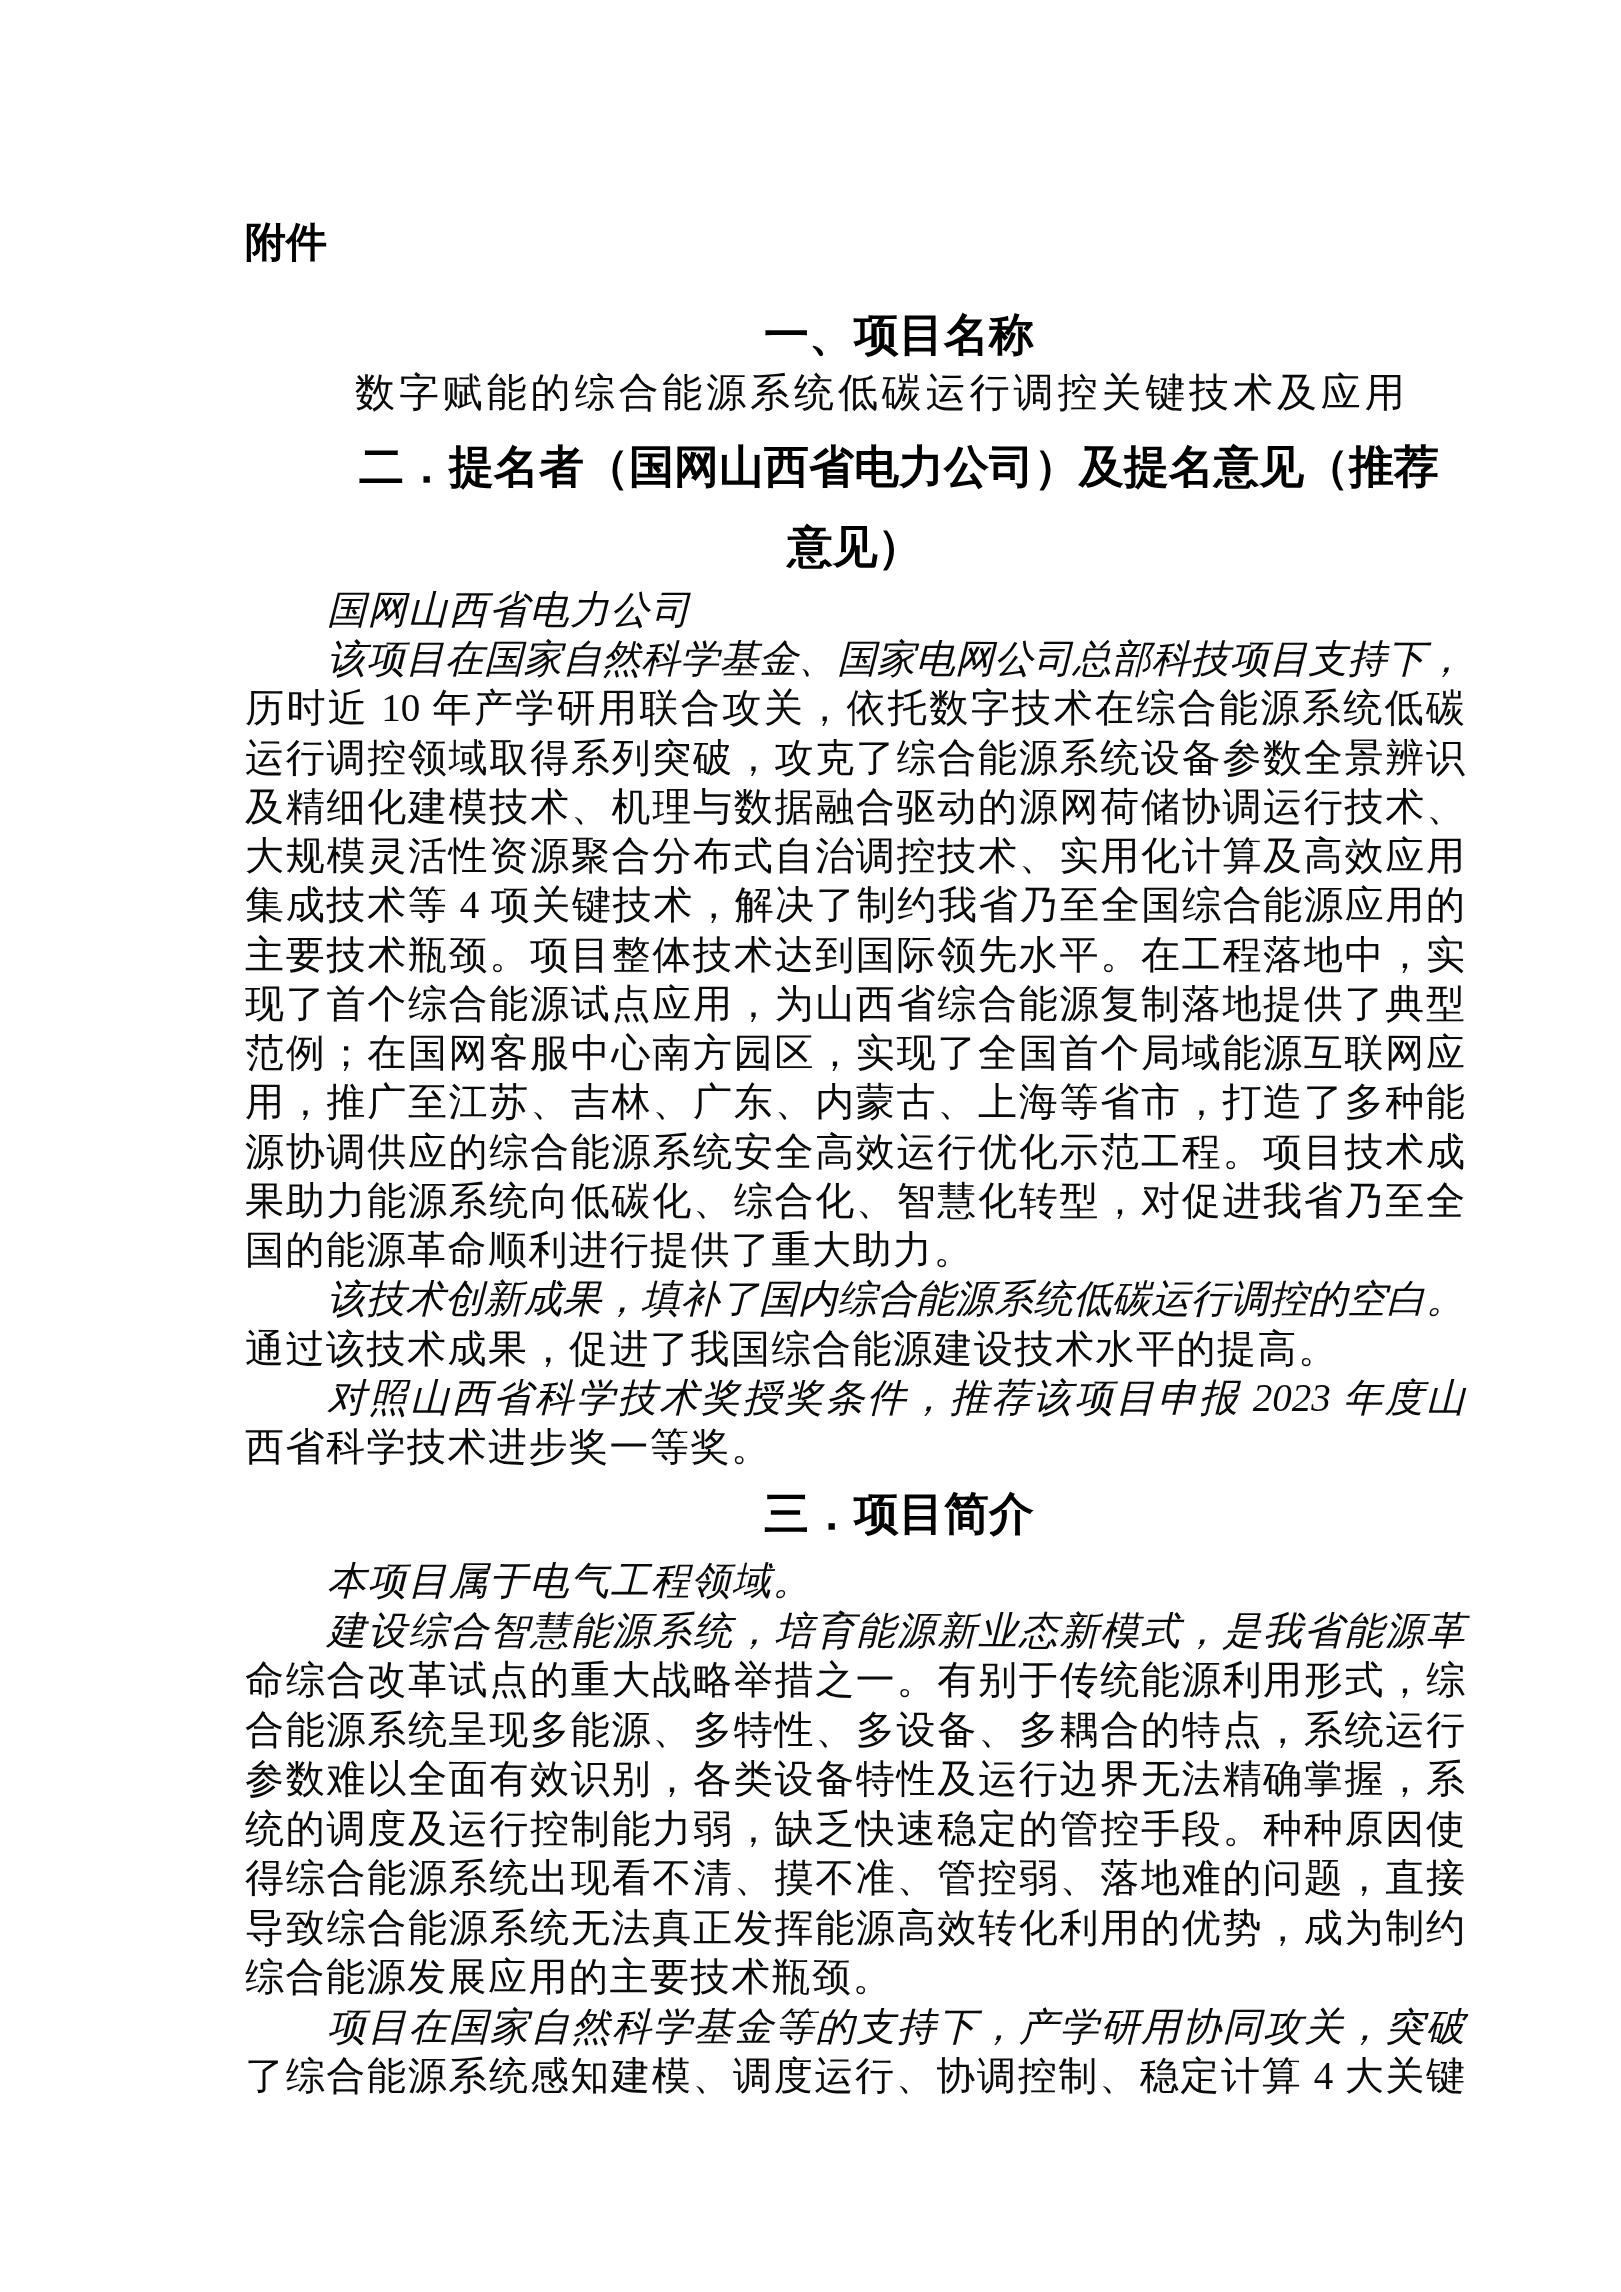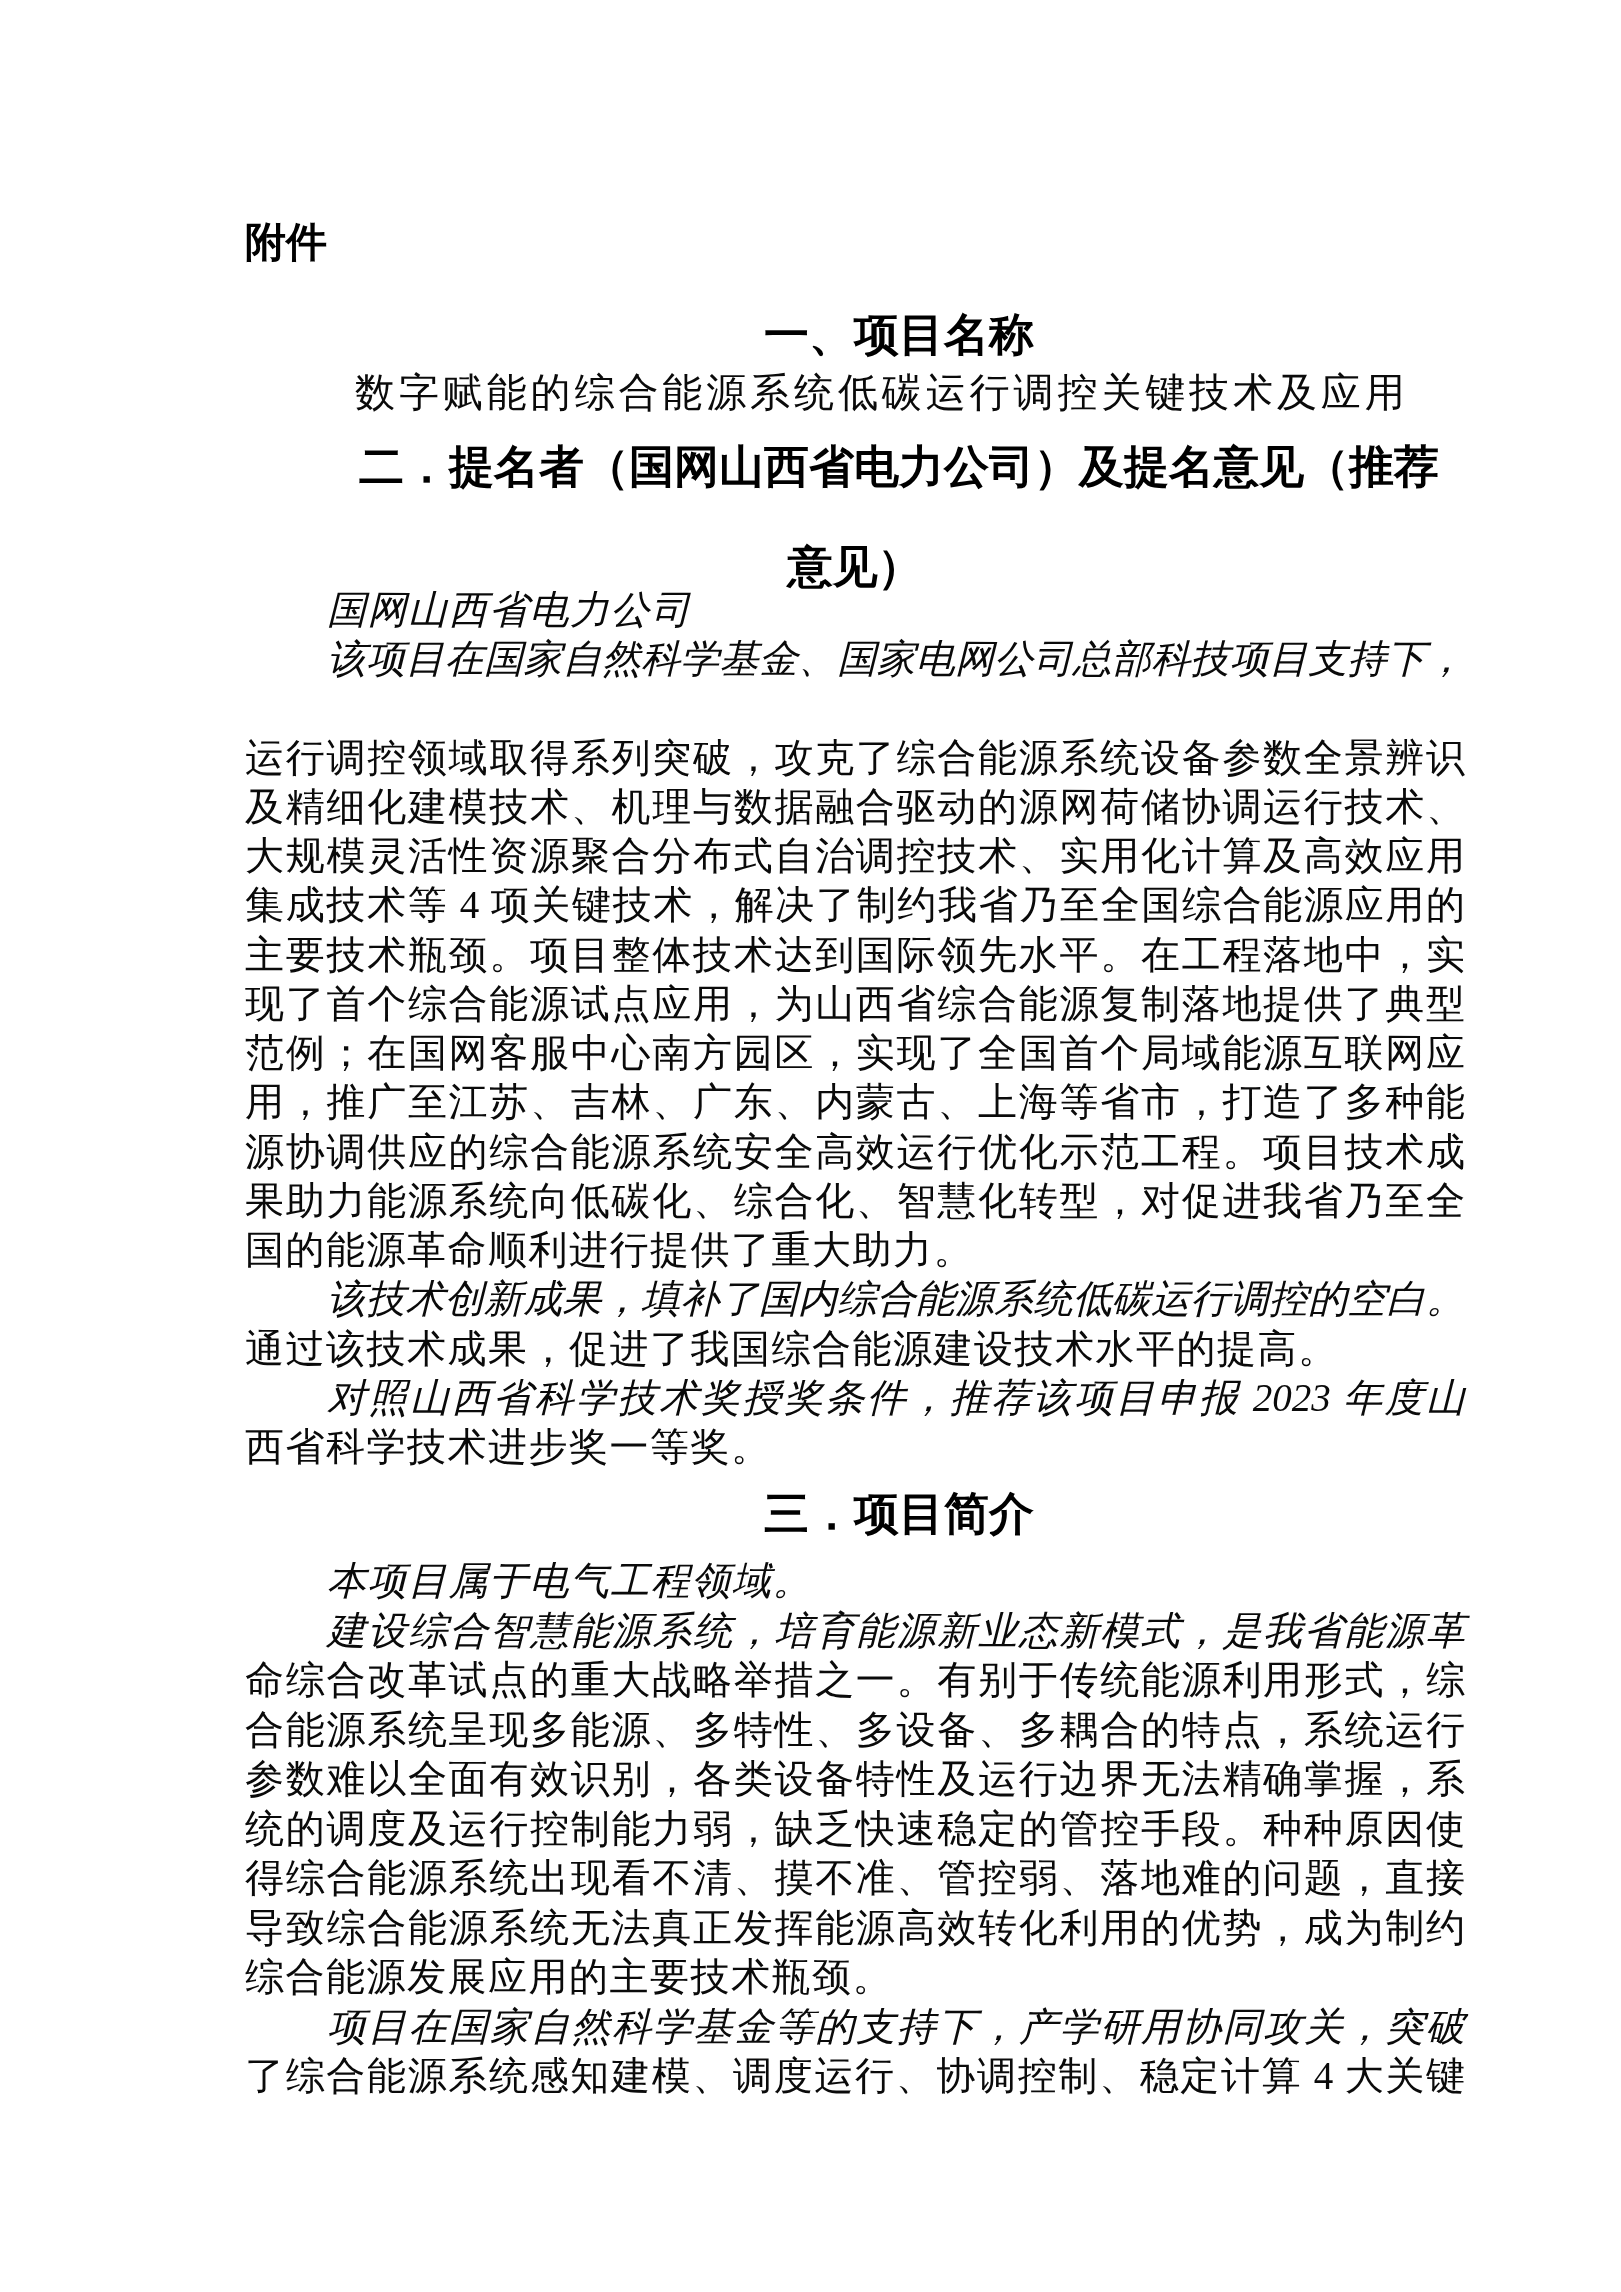--- a/index.html
+++ b/index.html
@@ -53,21 +53,21 @@
     left: 333px;
     width: 1132px;
     font-family: "Liberation Sans", "DejaVu Sans", sans-serif;
     font-size: 45px;
     line-height: 51px;
     font-weight: 700;
     color: #000000;
     white-space: nowrap;
     text-align: center;
   }
-  .heading.wrap2 { left: 245px; width: 1220px; margin-top: 20px; }
+  .heading.wrap2 { left: 245px; width: 1220px; }
   .project-name {
     position: absolute;
     left: 355px;
     width: 1111px;
     font-family: "Liberation Serif", "DejaVu Serif", serif;
     font-size: 40px;
     line-height: 49px;
     letter-spacing: 3.9px;
     color: #0a0a0a;
     white-space: nowrap;
@@ -82,20 +82,21 @@
 
   <div class="heading" style="top:309px">一、项目名称</div>
 
   <div class="project-name" style="top:368px">数字赋能的综合能源系统低碳运行调控关键技术及应用</div>
 
   <div class="heading" style="top:441px">二．提名者（国网山西省电力公司）及提名意见（推荐</div>
   <div class="heading wrap2" style="top:521px">意见）</div>
 
   <div class="row ind" style="top:585px">国网山西省电力公司</div>
   <div class="row ind j" style="top:634px">该项目在国家自然科学基金、国家电网公司总部科技项目支持下，</div>
+  <div class="row j" style="top:683px">历时近 10 年产学研用联合攻关，依托数字技术在综合能源系统低碳</div>
   <div class="row j" style="top:733px">运行调控领域取得系列突破，攻克了综合能源系统设备参数全景辨识</div>
   <div class="row j" style="top:782px">及精细化建模技术、机理与数据融合驱动的源网荷储协调运行技术、</div>
   <div class="row j" style="top:831px">大规模灵活性资源聚合分布式自治调控技术、实用化计算及高效应用</div>
   <div class="row j" style="top:880px">集成技术等 4 项关键技术，解决了制约我省乃至全国综合能源应用的</div>
   <div class="row j" style="top:930px">主要技术瓶颈。项目整体技术达到国际领先水平。在工程落地中，实</div>
   <div class="row j" style="top:979px">现了首个综合能源试点应用，为山西省综合能源复制落地提供了典型</div>
   <div class="row j" style="top:1028px">范例；在国网客服中心南方园区，实现了全国首个局域能源互联网应</div>
   <div class="row j" style="top:1077px">用，推广至江苏、吉林、广东、内蒙古、上海等省市，打造了多种能</div>
   <div class="row j" style="top:1127px">源协调供应的综合能源系统安全高效运行优化示范工程。项目技术成</div>
   <div class="row j" style="top:1176px">果助力能源系统向低碳化、综合化、智慧化转型，对促进我省乃至全</div>

